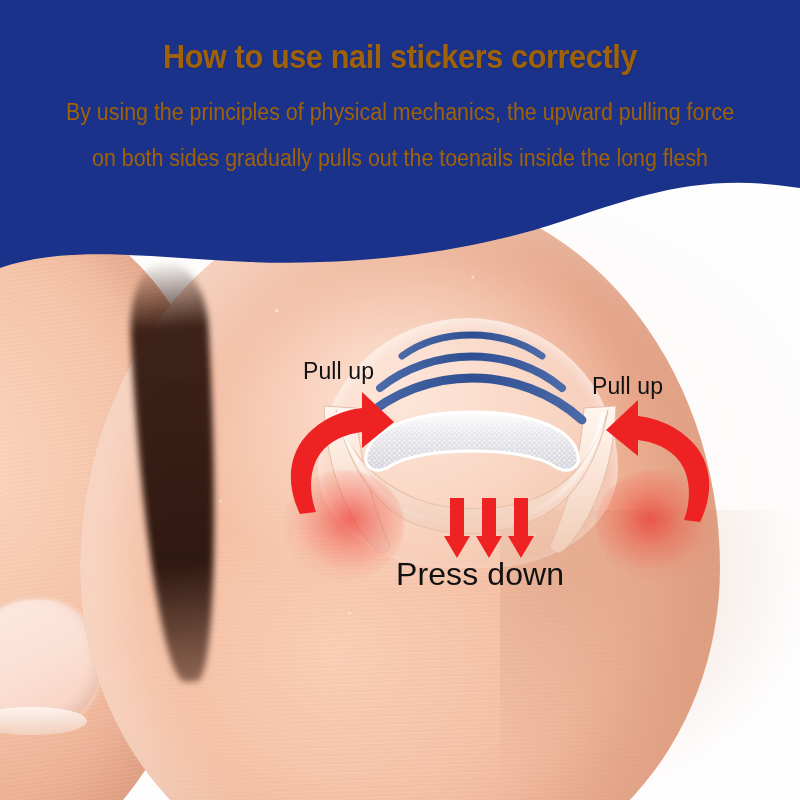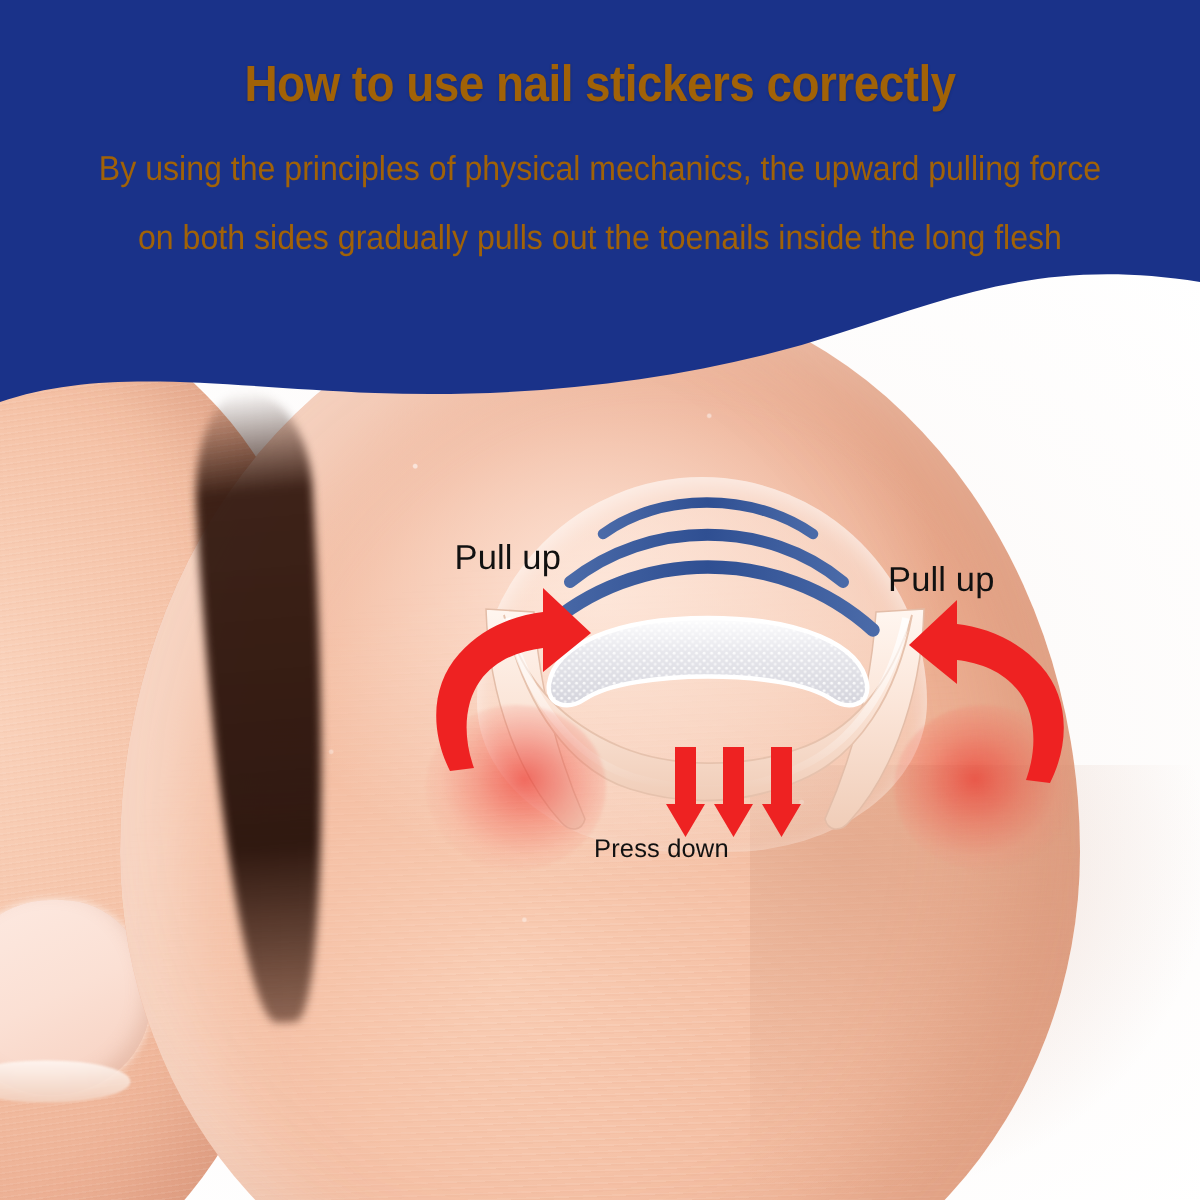--- a/index.html
+++ b/index.html
@@ -197,21 +197,21 @@
   .lbl{
     position:absolute;
     color:#111111;
     font-size:23px;
     font-weight:400;
     white-space:nowrap;
     letter-spacing:.1px;
   }
   .lbl-pull-left{ left:303px; top:358px; }
   .lbl-pull-right{ left:592px; top:373px; }
-  .lbl-press{ left:396px; top:556px; font-size:17px; }
+  .lbl-press{ left:396px; top:556px; font-size:32px; }
 </style>
 </head>
 <body>
 
 <div id="page">
 
   <div id="photo">
     <div class="backdrop"></div>
     <div class="toe-left"></div>
     <div class="toenail-small"></div>

